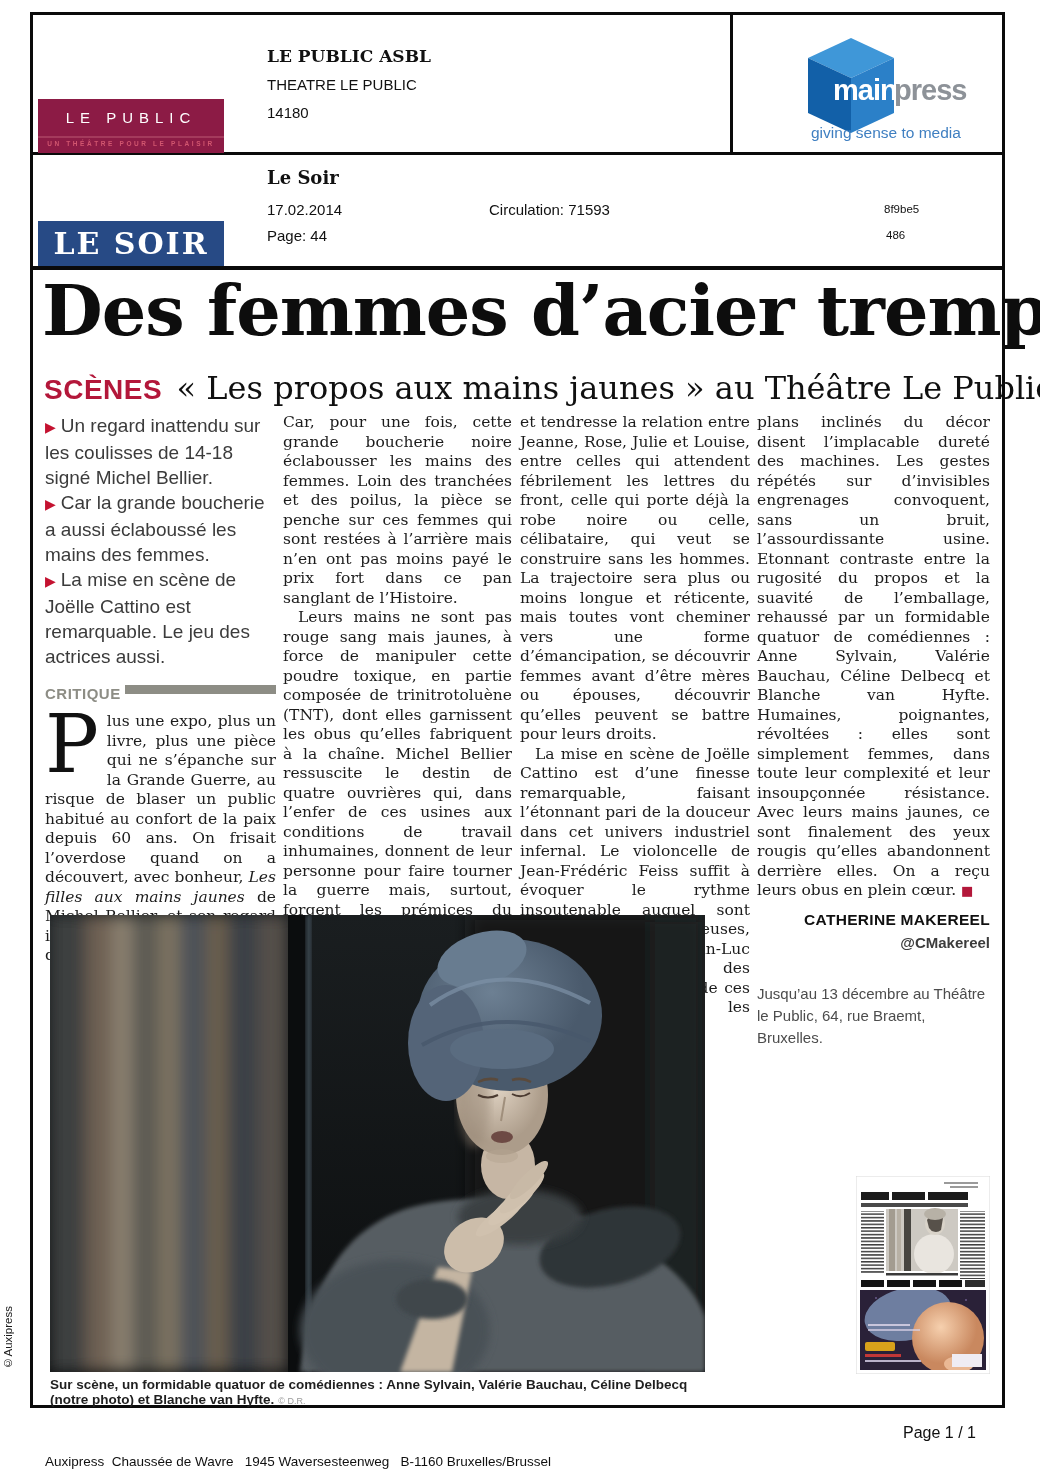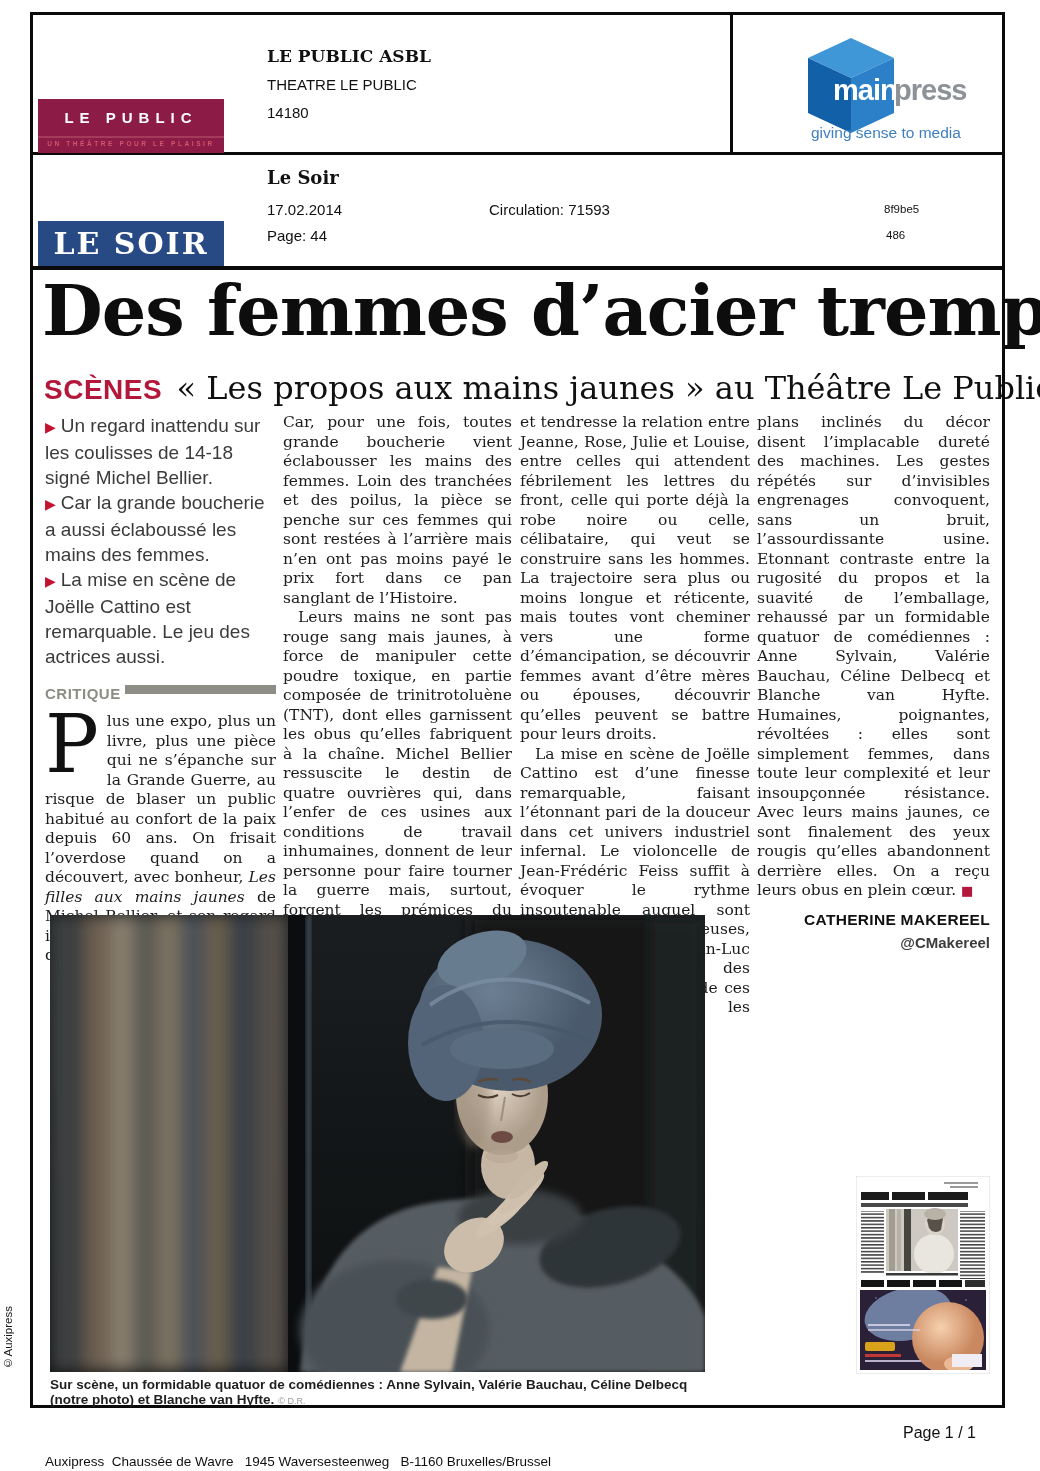--- a/index.html
+++ b/index.html
@@ -10,21 +10,21 @@
 
   
   .frame { left:30px; top:12px; width:975px; height:1396px; border:3px solid #0a0a0a; box-sizing:border-box; }
   .hr1 { left:30px; top:152px; width:975px; height:3px; background:#0a0a0a; }
   .hr2 { left:30px; top:266px; width:975px; height:4px; background:#0a0a0a; }
   .vdiv { left:730px; top:12px; width:3px; height:143px; background:#0a0a0a; }
 
   
   .lepublic-logo { left:38px; top:99px; width:186px; height:54px; background:#8c1b45; }
   .lepublic-main { height:37px; display:flex; align-items:center; justify-content:center;
-                   color:#fff; font-weight:bold; font-size:15px; letter-spacing:6px;text-align:right; }
+                   color:#fff; font-weight:normal; font-size:15px; letter-spacing:6px;text-align:right; }
   .lepublic-sub  { height:13px; border-top:2px solid #a43a5c; text-align:center;
                    color:#d1566f; font-weight:bold; font-size:6.5px; letter-spacing:2.6px; padding-top:2px; }
   .client-name { left:267px; top:46px;  font-size:17px; font-weight:bold; }
   .client-sub  { left:267px; top:76px;  font-size:15px; }
   .client-code { left:267px; top:104px; font-size:15px; }
 
   .auxipress { left:806px; top:36px; width:178px; height:110px; }
   .auxi-word  { position:absolute; left:27px; top:38px; font-size:29px; font-weight:bold; color:#fff; letter-spacing:-1px; }
   .press-word { position:absolute; left:88px; top:38px; font-size:29px; font-weight:bold; color:#8d9298; letter-spacing:-1px; }
   .tagline    { position:absolute; left:5px;  top:88px; font-size:15.5px; color:#3f7fc1; }
@@ -133,33 +133,34 @@
       <li><span class="tri">▶</span><span>La mise en scène de Joëlle Cattino est remarquable. Le jeu des actrices aussi.</span></li>
     </ul>
     <div class="critique-row">
       <span class="critique-label">CRITIQUE</span>
       <span class="critique-bar"></span>
     </div>
     <p class="body-para mt"><span class="dropcap serif">P</span><span>lus une expo, plus un livre, plus une pièce qui ne s’épanche sur la Grande Guerre, au risque de blaser un public habitué au confort de la paix depuis 60 ans. On frisait l’overdose quand on a découvert, avec bonheur, </span><i>Les filles aux mains jaunes</i><span> de Michel Bellier, et son regard inattendu sur les coulisses de 14-18.</span></p>
   </div>
 
   <div class="col col2">
-    <p class="body-para">Car, pour une fois, toutes grande boucherie vient éclabousser les mains des femmes. Loin des tranchées et des poilus, la pièce se penche sur ces femmes qui sont restées à l’arrière mais n’en ont pas moins payé le prix fort dans ce pan sanglant de l’Histoire.</p>
+    <p class="body-para">Car, pour une fois, cette grande boucherie noire éclabousser les mains des femmes. Loin des tranchées et des poilus, la pièce se penche sur ces femmes qui sont restées à l’arrière mais n’en ont pas moins payé le prix fort dans ce pan sanglant de l’Histoire.</p>
     <p class="body-para indent">Leurs mains ne sont pas rouge sang mais jaunes, à force de manipuler cette poudre toxique, en partie composée de trinitrotoluène (TNT), dont elles garnissent les obus qu’elles fabriquent à la chaîne. Michel Bellier ressuscite le destin de quatre ouvrières qui, dans l’enfer de ces usines aux conditions de travail inhumaines, donnent de leur personne pour faire tourner la guerre mais, surtout, forgent les prémices du mouvement féministe. Jamais dans la démonstration, l’écriture tisse avec humour</p>
   </div>
 
   <div class="col col3">
     <p class="body-para">et tendresse la relation entre Jeanne, Rose, Julie et Louise, entre celles qui attendent fébrilement les lettres du front, celle qui porte déjà la robe noire ou celle, célibataire, qui veut se construire sans les hommes. La trajectoire sera plus ou moins longue et réticente, mais toutes vont cheminer vers une forme d’émancipation, se découvrir femmes avant d’être mères ou épouses, découvrir qu’elles peuvent se battre pour leurs droits.</p>
     <p class="body-para indent">La mise en scène de Joëlle Cattino est d’une finesse remarquable, faisant l’étonnant pari de la douceur dans cet univers industriel infernal. Le violoncelle de Jean-Frédéric Feiss suffit à évoquer le rythme insoutenable auquel sont soumises les travailleuses, les lumières de Jean-Luc Martinez projettent des ombres sous les yeux de ces femmes harassées, les sobres</p>
   </div>
 
   <div class="col col4">
     <p class="body-para"><span>plans inclinés du décor disent l’implacable dureté des machines. Les gestes répétés sur d’invisibles engrenages convoquent, sans un bruit, l’assourdissante usine. Etonnant contraste entre la rugosité du propos et la suavité de l’emballage, rehaussé par un formidable quatuor de comédiennes : Anne Sylvain, Valérie Bauchau, Céline Delbecq et Blanche van Hyfte. Humaines, poignantes, révoltées : elles sont simplement femmes, dans toute leur complexité et leur insoupçonnée résistance. Avec leurs mains jaunes, ce sont finalement des yeux rougis qu’elles abandonnent derrière elles. On a reçu leurs obus en plein cœur. </span><span class="end-mark">■</span></p>
     <div class="byline">CATHERINE MAKEREEL</div>
     <div class="handle">@CMakereel</div>
+    <div class="venue-note">Jusqu’au 13 décembre au Théâtre le Public, 64, rue Braemt, Bruxelles.</div>
   </div>
 
   <div class="abs photo">
     <svg width="655" height="457" viewBox="0 0 655 457">
       <defs>
         <linearGradient id="bgG" x1="0" y1="0" x2="0" y2="1">
           <stop offset="0" stop-color="#1a1e20"></stop>
             <stop offset="1" stop-color="#0c0e0f"></stop>
         </linearGradient>
         <radialGradient id="faceG" cx="0.45" cy="0.4">

